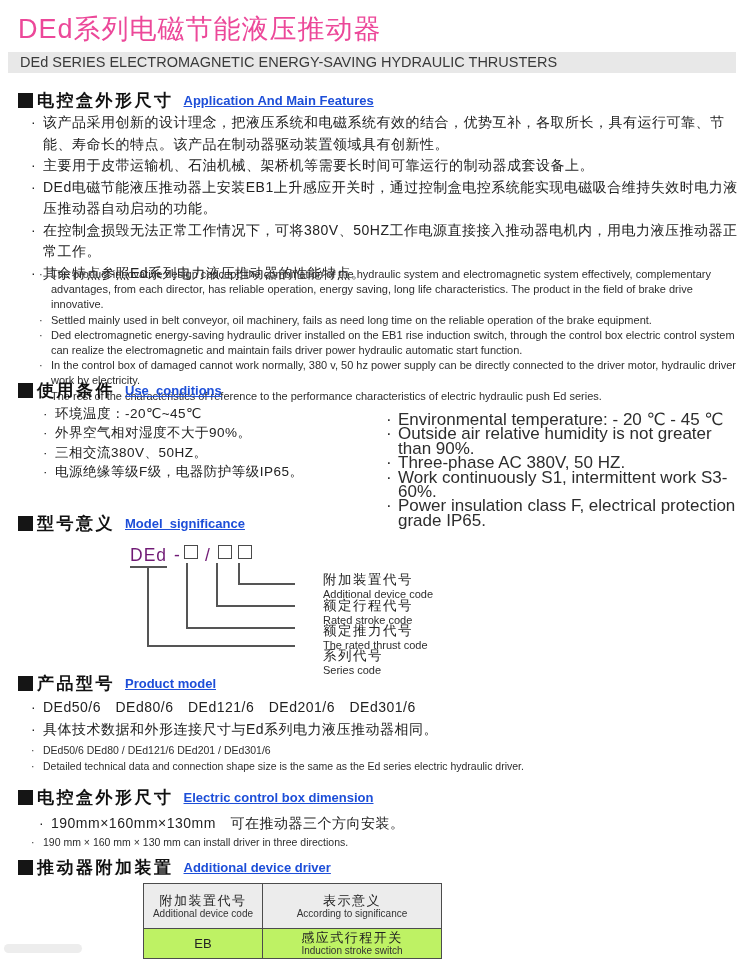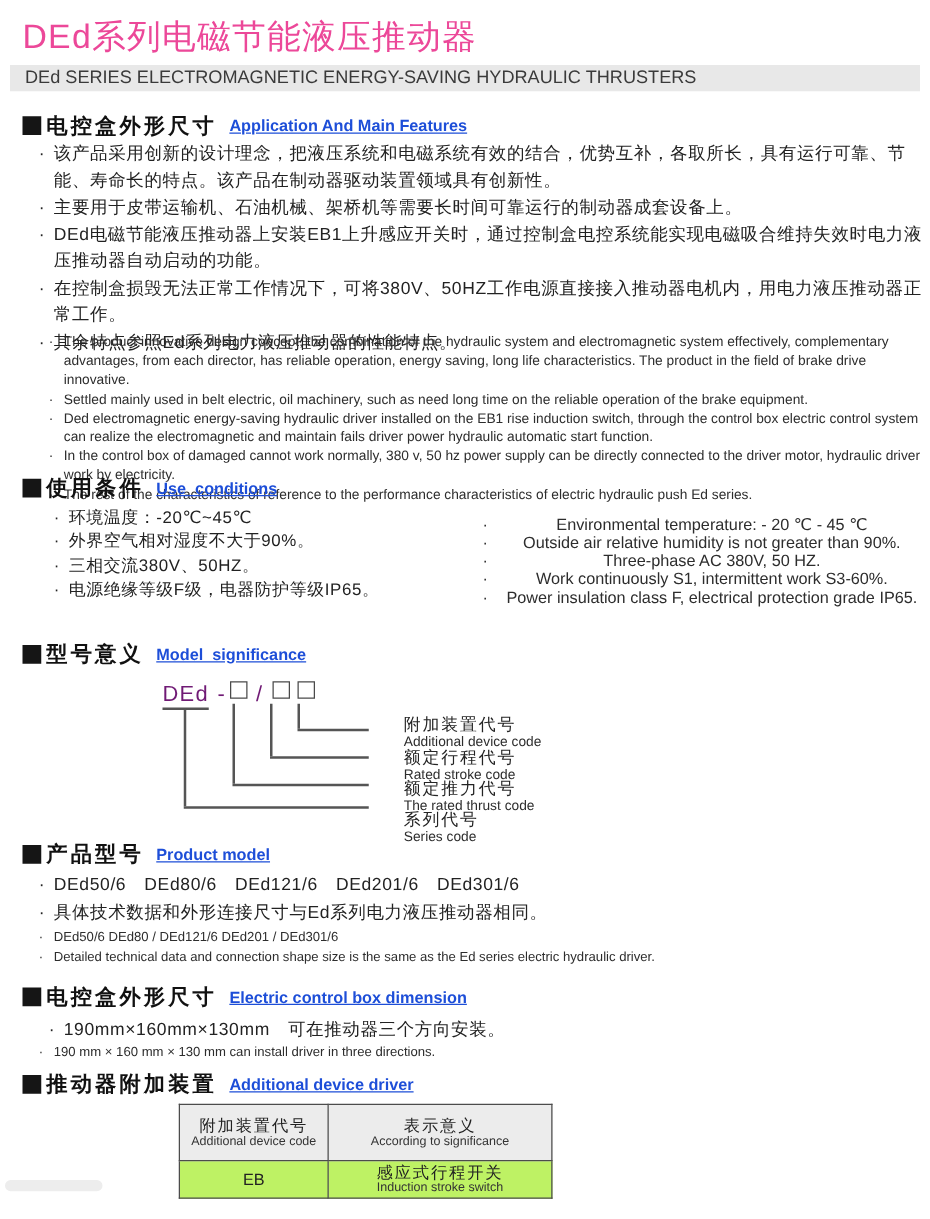--- a/index.html
+++ b/index.html
@@ -17,21 +17,21 @@
   .sq{width:15px;height:15px;background:#151515;flex:none;}
   .sec-zh{font-size:17px;font-weight:bold;letter-spacing:2.5px;margin-left:4px;color:#111;}
   .sec-en{font-size:13px;font-weight:bold;margin-left:10px;color:#1d4ed8;white-space:pre;text-decoration:underline;}
   
   ul{list-style:none;margin:0;padding:0;position:absolute;}
   li{position:relative;padding-left:13px;}
   li::before{content:"·";position:absolute;left:1px;}
   .zh-list{font-size:14px;line-height:21.5px;letter-spacing:0.5px;color:#222;}
   .en-list{font-size:11px;line-height:15.2px;color:#2d2d2d;}
   .cond-zh{font-size:13.5px;line-height:19.4px;letter-spacing:0.5px;color:#222;}
-  .cond-en{font-size:13px;line-height:14.4px;color:#2d2d2d;text-align:center;}
+  .cond-en{font-size:17px;line-height:14.4px;color:#2d2d2d;}
   .small-en{font-size:10.5px;line-height:16.3px;color:#2d2d2d;}
   .pre{white-space:pre-wrap;}
   
   .diagram{left:0;top:545px;width:744px;height:135px;}
   .code-row{position:absolute;left:130px;top:0;display:flex;align-items:flex-start;font-size:17.5px;color:#701a75;letter-spacing:1px;}
   .code-dash{margin-left:7px;}
   .code-slash{margin:0 4px;}
   .code-box{width:12px;height:12px;border:1.6px solid #4a4a4a;margin:0 3px;display:inline-block;}
   .dline{position:absolute;background:#555;}
   .dlabel{position:absolute;left:323px;white-space:nowrap;}
@@ -62,21 +62,21 @@
   </div>
   <ul class="zh-list" style="top:112px;left:30px;width:713px">
     <li>该产品采用创新的设计理念，把液压系统和电磁系统有效的结合，优势互补，各取所长，具有运行可靠、节能、寿命长的特点。该产品在制动器驱动装置领域具有创新性。</li>
     <li>主要用于皮带运输机、石油机械、架桥机等需要长时间可靠运行的制动器成套设备上。</li>
     <li>DEd电磁节能液压推动器上安装EB1上升感应开关时，通过控制盒电控系统能实现电磁吸合维持失效时电力液压推动器自动启动的功能。</li>
     <li>在控制盒损毁无法正常工作情况下，可将380V、50HZ工作电源直接接入推动器电机内，用电力液压推动器正常工作。</li>
     <li>其余特点参照Ed系列电力液压推动器的性能特点。</li>
   </ul>
   <ul class="en-list" style="top:267px;left:38px;width:702px">
     <li>The product innovative design concept, the combination of the hydraulic system and electromagnetic system effectively, complementary advantages, from each director, has reliable operation, energy saving, long life characteristics. The product in the field of brake drive innovative.</li>
-    <li>Settled mainly used in belt electric, oil machinery, such as need long time on the reliable operation of the brake equipment.</li>
+    <li>Settled mainly used in belt conveyor, oil machinery, fails as need long time on the reliable operation of the brake equipment.</li>
     <li>Ded electromagnetic energy-saving hydraulic driver installed on the EB1 rise induction switch, through the control box electric control system can  realize the electromagnetic and maintain fails driver power hydraulic automatic start function.</li>
     <li>In the control box of damaged cannot work normally, 380 v, 50 hz power supply can be directly connected to the driver motor, hydraulic driver work by electricity.</li>
     <li>The rest of the characteristics of reference to the performance characteristics of electric hydraulic push Ed series.</li>
   </ul>
 
   <div class="abs sec-head" style="top:380px">
     <span class="sq"></span>
     <span class="sec-zh">使用条件</span>
     <span class="sec-en">Use  conditions</span>
   </div>

